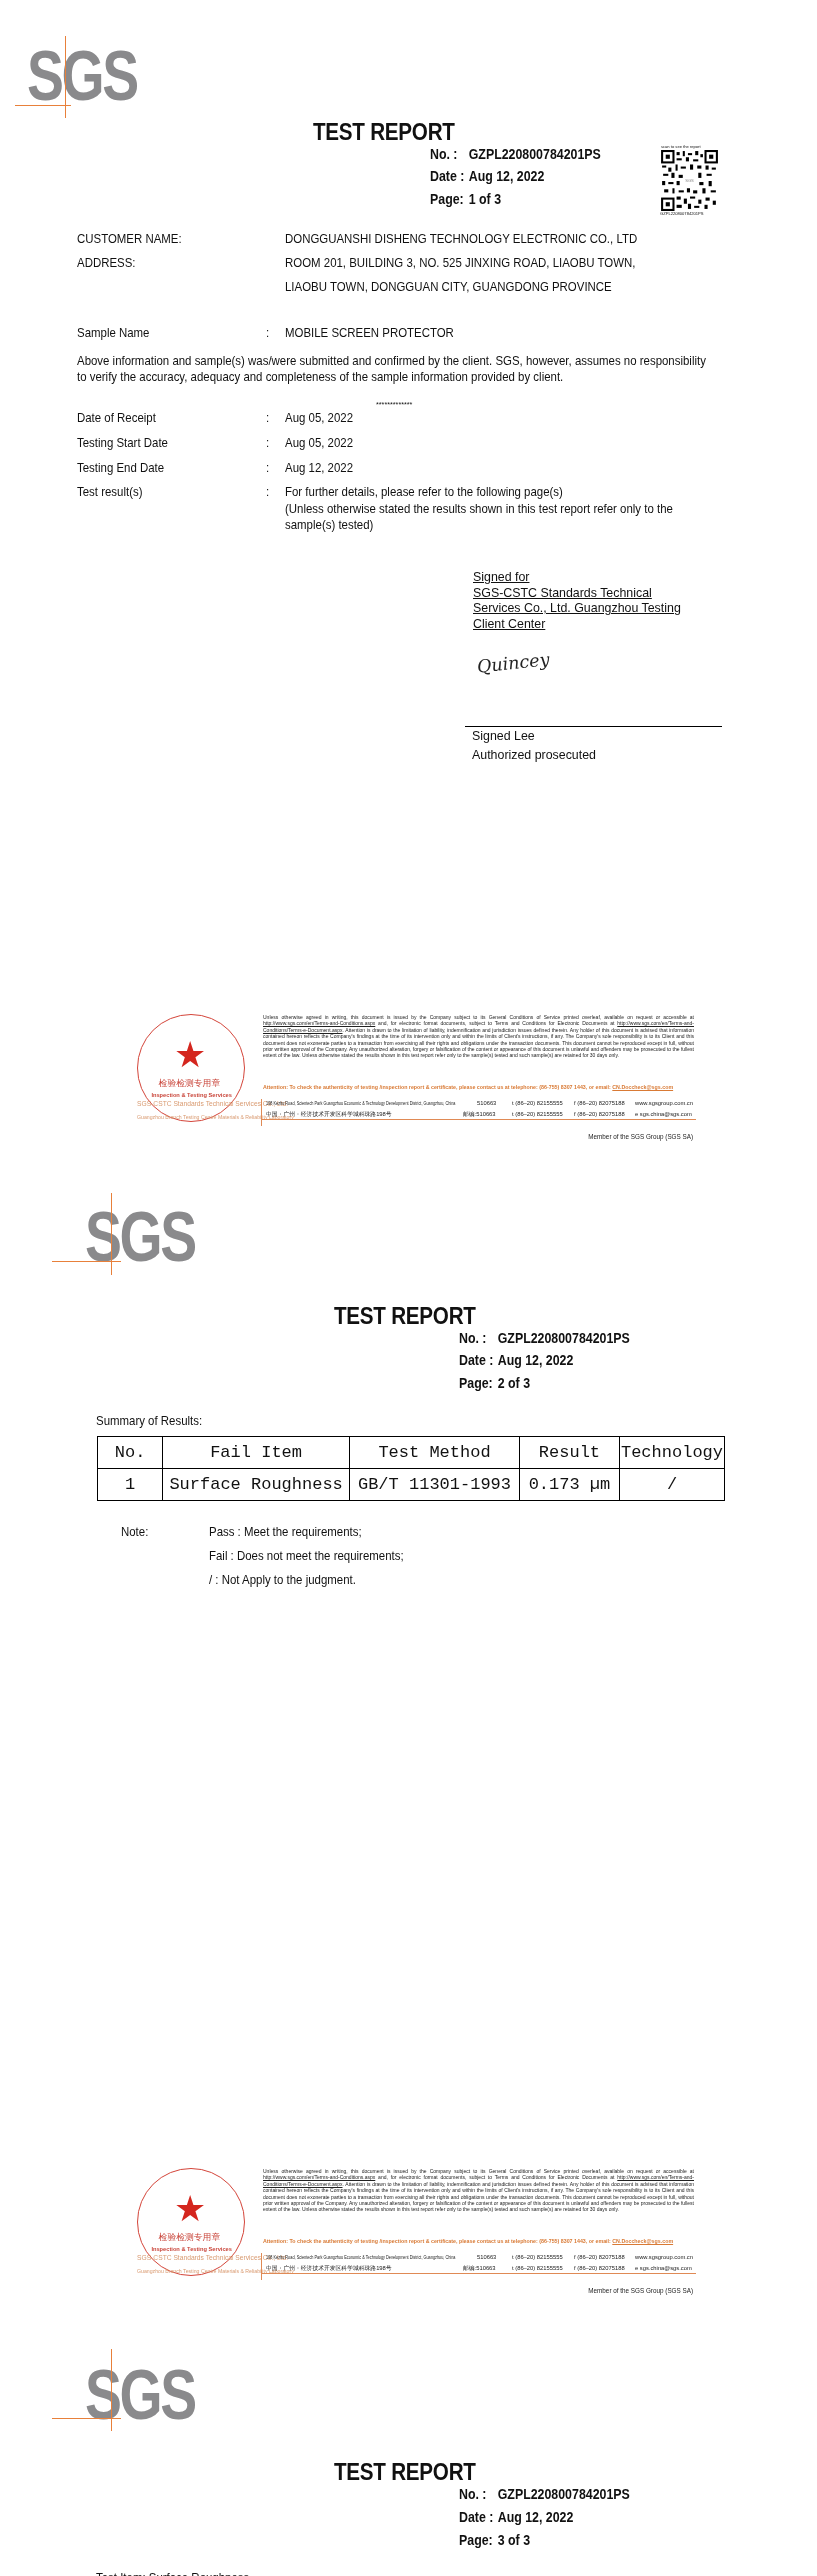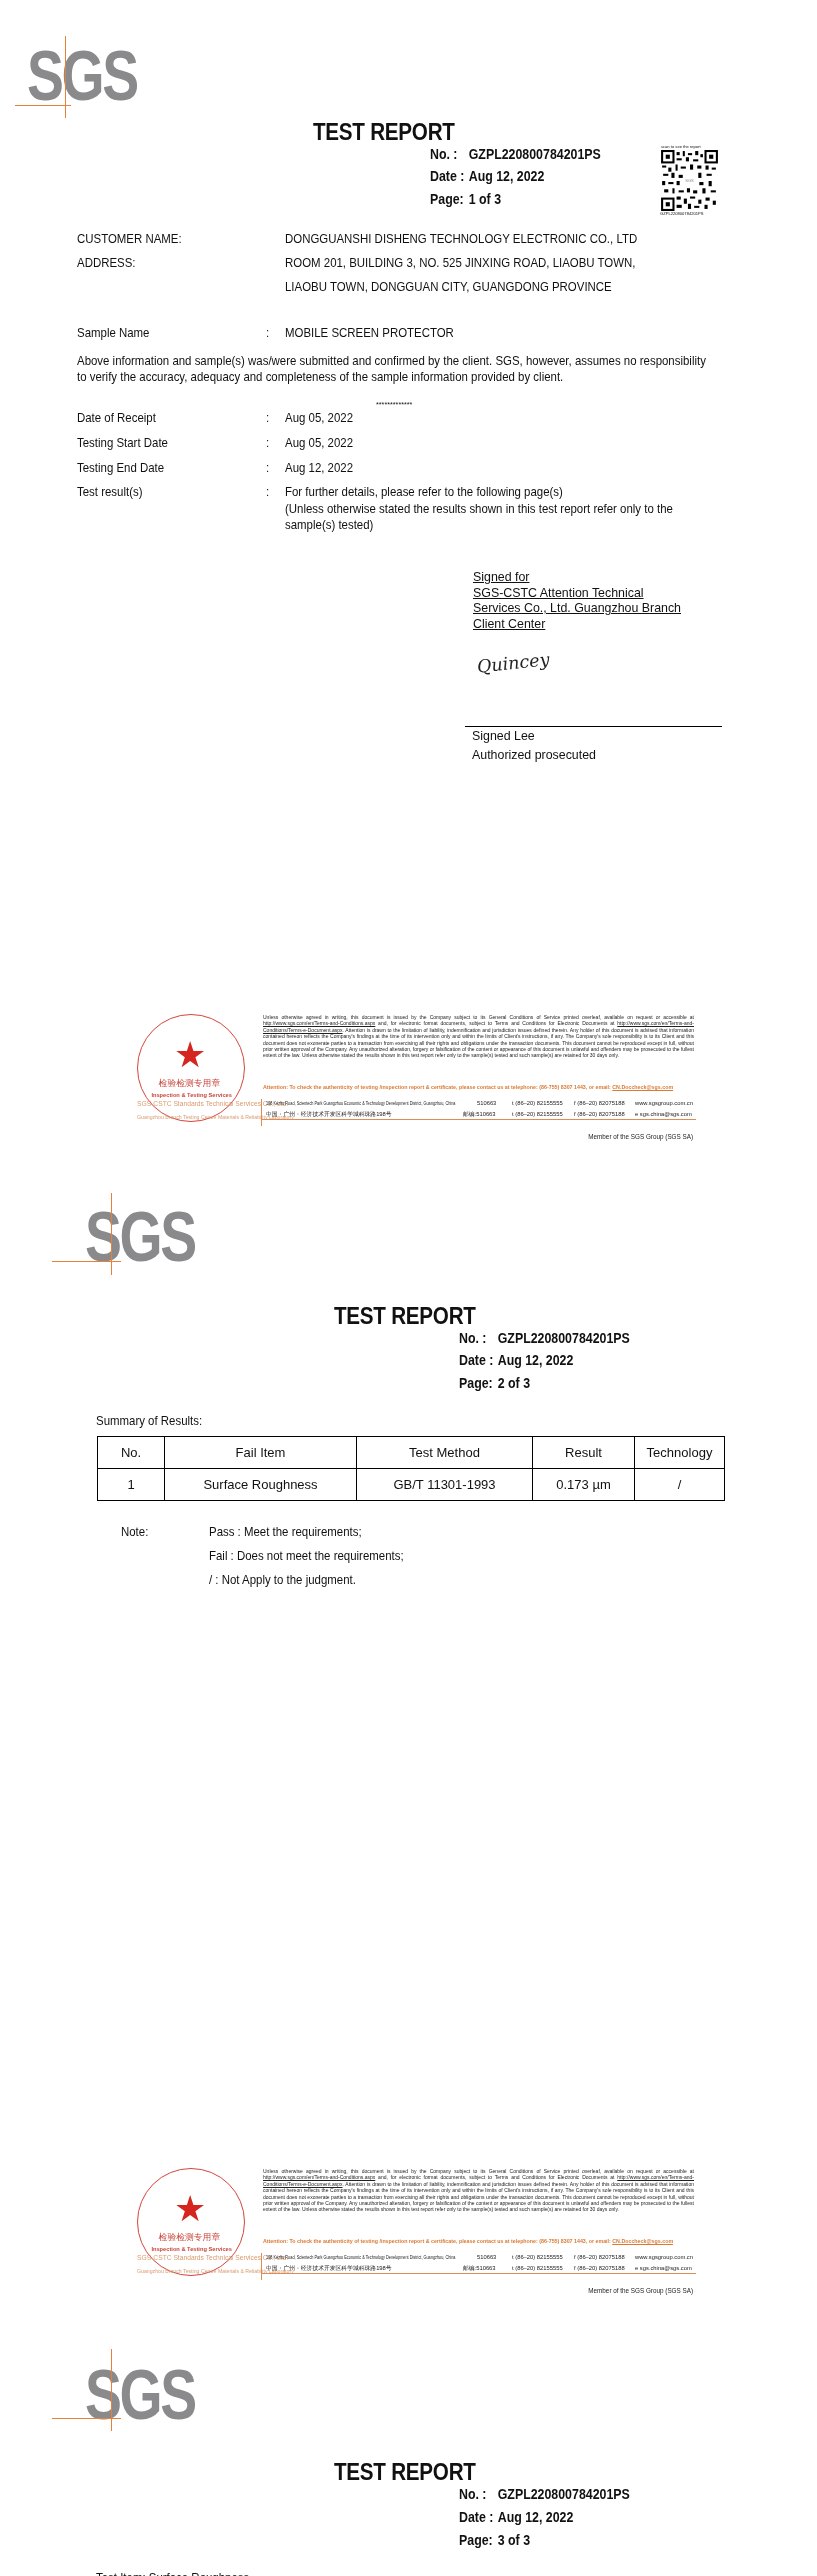--- a/index.html
+++ b/index.html
@@ -6,21 +6,21 @@
   body { width:818px; height:3470px; position:relative; overflow:hidden; font-family:"Liberation Sans", sans-serif; color:#111; }
   .abs { position:absolute; }
   .logo-text { font-family:"Liberation Sans", sans-serif; font-weight:bold; color:#8a8a8c; font-size:71px; letter-spacing:-3.1px; transform:scaleX(0.78); transform-origin:left top; line-height:1; }
   .logo-h { position:absolute; height:1px; background:#e8803a; }
   .logo-v { position:absolute; width:0.8px; background:#e8803a; }
   .title { font-weight:bold; font-size:24px; transform:scaleX(0.86); transform-origin:left top; letter-spacing:-0.3px; }
   .meta { font-weight:bold; font-size:14.4px; transform:scaleX(0.86); transform-origin:left top; white-space:nowrap; }
   .meta .k { display:inline-block; width:45px; }
   .t { font-size:13px; transform:scaleX(0.88); transform-origin:left top; white-space:nowrap; line-height:1.15; }
   .t2 { font-size:13px; line-height:1.22; }
-  table.rt { border-collapse:collapse; position:absolute; font-size:13px; }
+  table.rt { border-collapse:collapse; position:absolute; font-size:17px;font-family:Liberation Mono, monospace; }
   table.rt td { border:1px solid #000; text-align:center; vertical-align:middle; }
   .footer { position:absolute; left:137px; width:556px; height:124px; }
   .stamp { position:absolute; left:0; top:13px; width:108px; height:108px; border-radius:50%; border:1.5px solid #d4453a; box-sizing:border-box; }
   .stamp .star { position:absolute; left:36px; top:21.6px; font-size:36px; color:#d4261e; line-height:1; }
   .stamp .cn { position:absolute; left:20.6px; top:63px; font-size:8.8px; color:#c9453a; }
   .stamp .en { position:absolute; left:13.4px; top:77px; font-size:5.7px; color:#c9453a; font-weight:bold; }
   .stamp-co { position:absolute; left:0; top:99px; font-size:6.7px; color:#d99a70; white-space:nowrap; }
   .stamp-co2 { position:absolute; left:0; top:113px; font-size:5.2px; color:#d99a70; white-space:nowrap; }
   .legal { position:absolute; left:126px; top:13px; width:431px; font-size:5px; line-height:6.4px; text-align:justify; color:#222; }
   .legal a { color:#222; text-decoration:underline; }
@@ -127,22 +127,22 @@
   <div class="abs t" style="left:77px;top:461px;">Testing End Date</div>
   <div class="abs t" style="left:266px;top:461px;">:</div>
   <div class="abs t" style="left:285px;top:461px;">Aug 12, 2022</div>
   <div class="abs t" style="left:77px;top:485px;">Test result(s)</div>
   <div class="abs t" style="left:266px;top:485px;">:</div>
   <div class="abs t" style="left:285px;top:485px;">For further details, please refer to the following page(s)</div>
   <div class="abs t2" style="left:285px;top:501px;width:484px;transform:scaleX(0.88);transform-origin:left top;">(Unless otherwise stated the results shown in this test report refer only to the sample(s) tested)</div>
 
   <div class="abs" style="left:473px;top:570px;font-size:12.4px;line-height:15.5px;text-decoration:underline;">
     <div>Signed for</div>
-    <div>SGS-CSTC Attention Technical</div>
-    <div>Services Co., Ltd. Guangzhou Branch</div>
+    <div>SGS-CSTC Standards Technical</div>
+    <div>Services Co., Ltd. Guangzhou Testing</div>
     <div>Client Center</div>
   </div>
   <div class="abs" style="left:477px;top:653px;font-family:'DejaVu Serif', serif;font-style:italic;font-size:17.5px;transform:rotate(-6deg);color:#222;">Quincey</div>
   <div class="abs" style="left:465px;top:726px;width:257px;height:1px;background:#000;"></div>
   <div class="abs" style="left:472px;top:729px;font-size:12.4px;">Signed Lee</div>
   <div class="abs" style="left:472px;top:748px;font-size:12.4px;">Authorized prosecuted</div>
 
   <div class="footer" style="top:1001px;">
     <div class="stamp">
       <div class="star">★</div>

